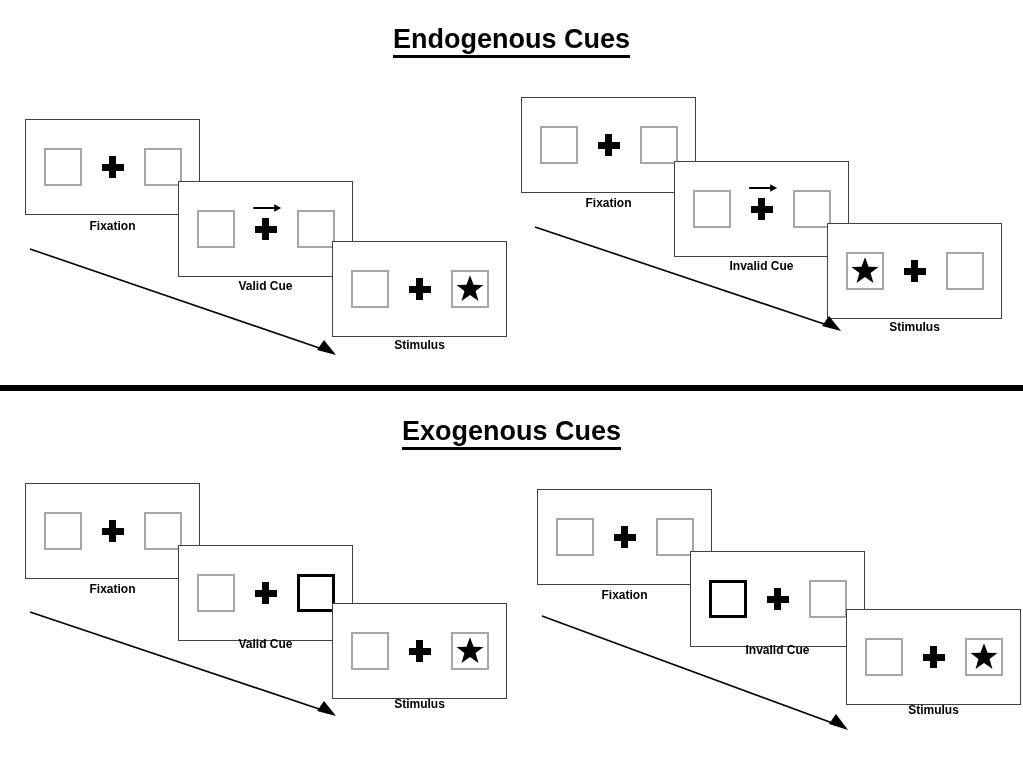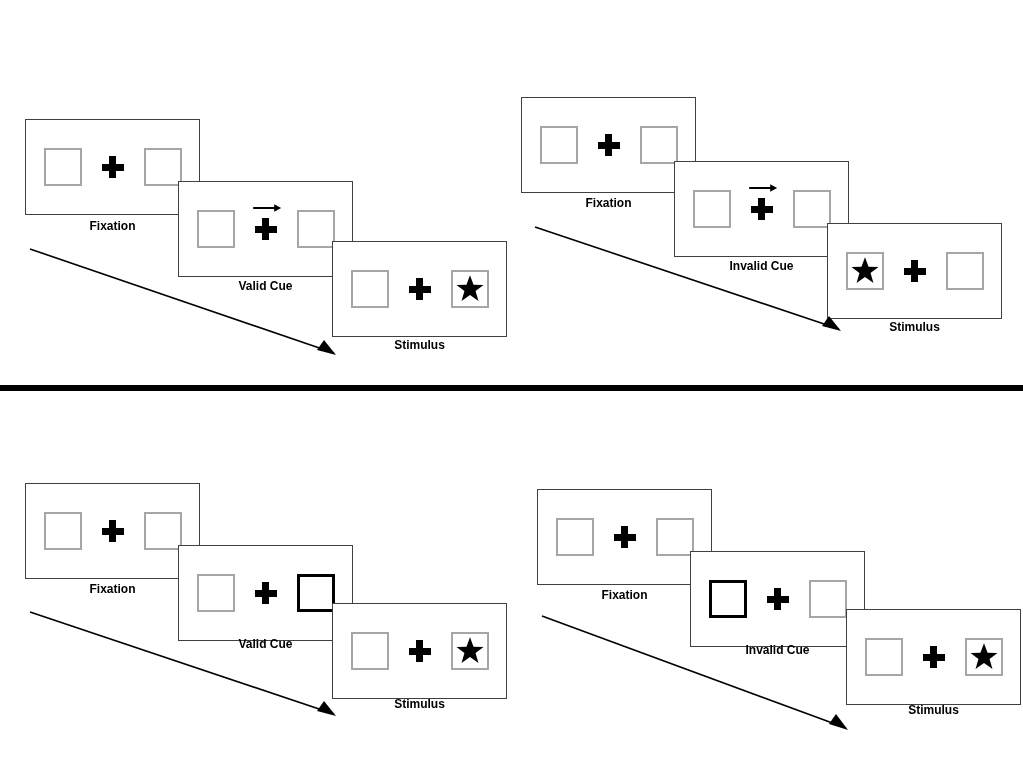--- a/index.html
+++ b/index.html
@@ -109,20 +109,23 @@
   .time-arrow{
     position:absolute;
     pointer-events:none;
   }
 </style>
 </head>
 <body>
 
 <div class="section" id="section-endogenous">
 
+  <div class="section-title" style="top:24px;">
+    <span>Endogenous Cues</span>
+  </div>
 
   <div class="sequence" id="seq-endogenous-valid" style="left:0;top:0;width:520px;height:388px;">
 
     <div class="panel" style="left:25px;top:119px;">
       <div class="panel-inner">
         <div class="sq">
           
         </div>
         <div class="plus-wrap">
 
@@ -238,20 +241,23 @@
       <polygon fill="#000" points="308,108 289,103 296,93"></polygon>
     </svg>
   </div>
 
 </div>
 
 <div class="divider"></div>
 
 <div class="section" id="section-exogenous">
 
+  <div class="section-title" style="top:22px;">
+    <span>Exogenous Cues</span>
+  </div>
 
   <div class="sequence" id="seq-exogenous-valid" style="left:0;top:0;width:520px;height:373px;">
 
     <div class="panel" style="left:25px;top:89px;">
       <div class="panel-inner">
         <div class="sq">
           
         </div>
         <div class="plus-wrap">
 

